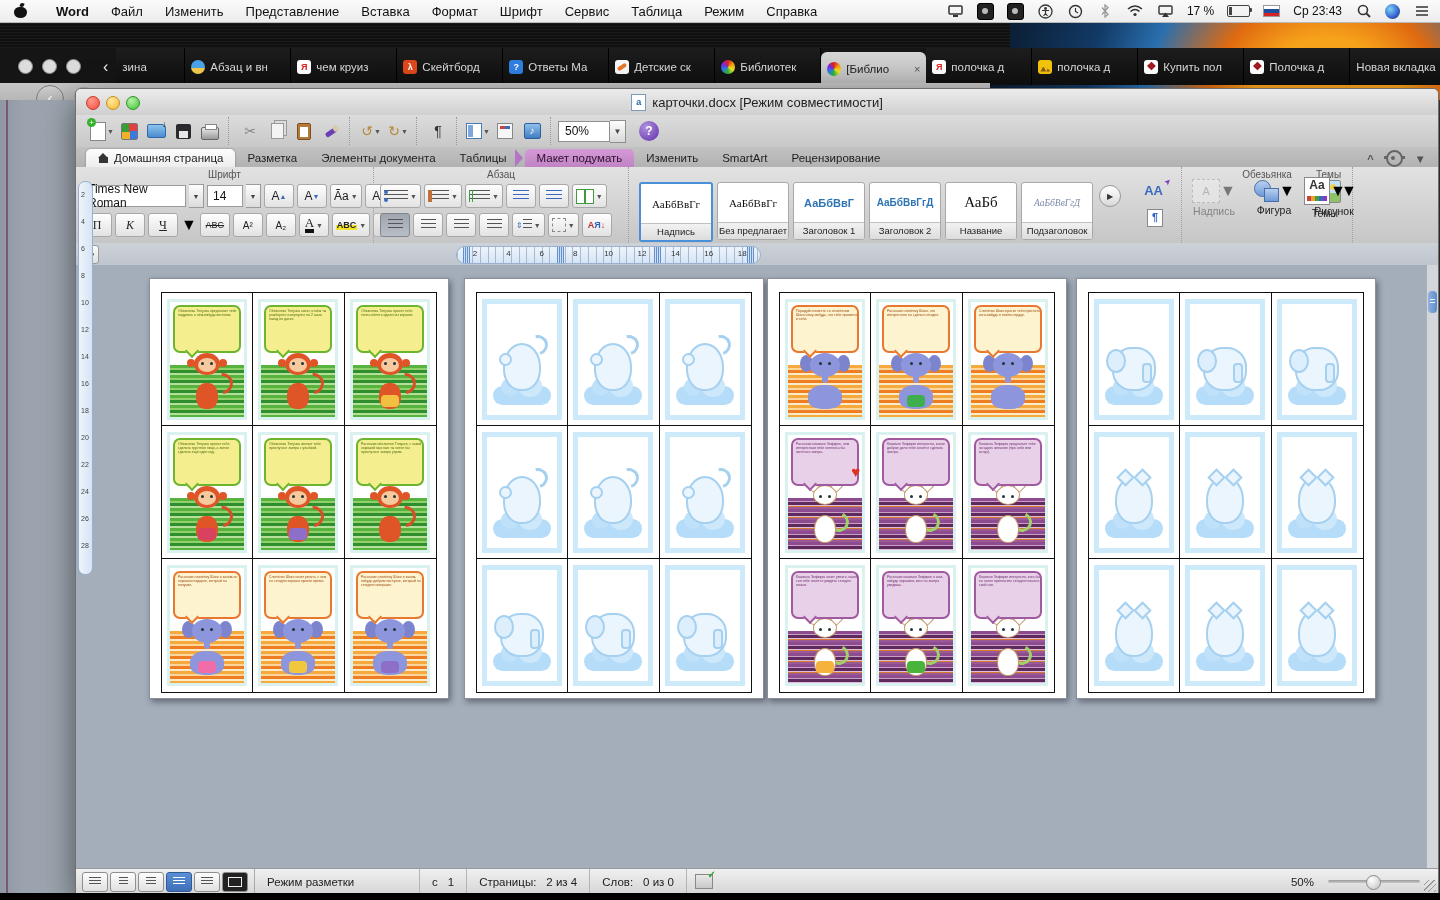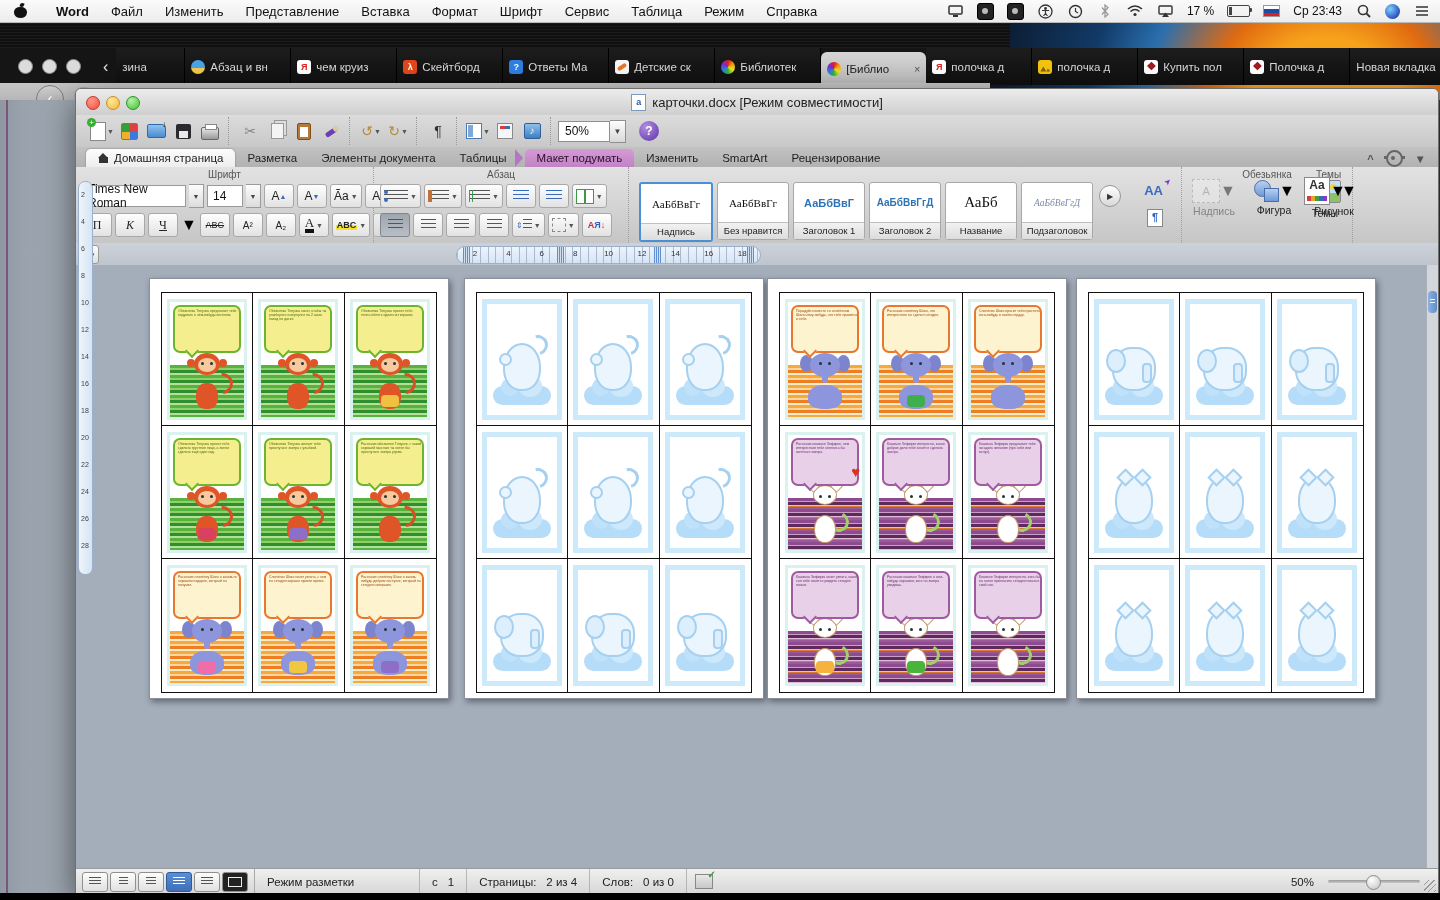--- a/index.html
+++ b/index.html
@@ -624,21 +624,21 @@
       </div>
 
       <div class="rgroup" style="left:553px;width:552px;">
         <div class="stylechips">
             <span class="chip normal selected">
               <span class="prev">АаБбВвГг</span>
               <span class="lbl">Надпись</span>
             </span>
             <span class="chip no-spacing">
               <span class="prev">АаБбВвГг</span>
-              <span class="lbl">Без нравится</span>
+              <span class="lbl">Без предлагает</span>
             </span>
             <span class="chip heading1">
               <span class="prev">АаБбВвГ</span>
               <span class="lbl">Заголовок 1</span>
             </span>
             <span class="chip heading2">
               <span class="prev">АаБбВвГгД</span>
               <span class="lbl">Заголовок 2</span>
             </span>
             <span class="chip title">

